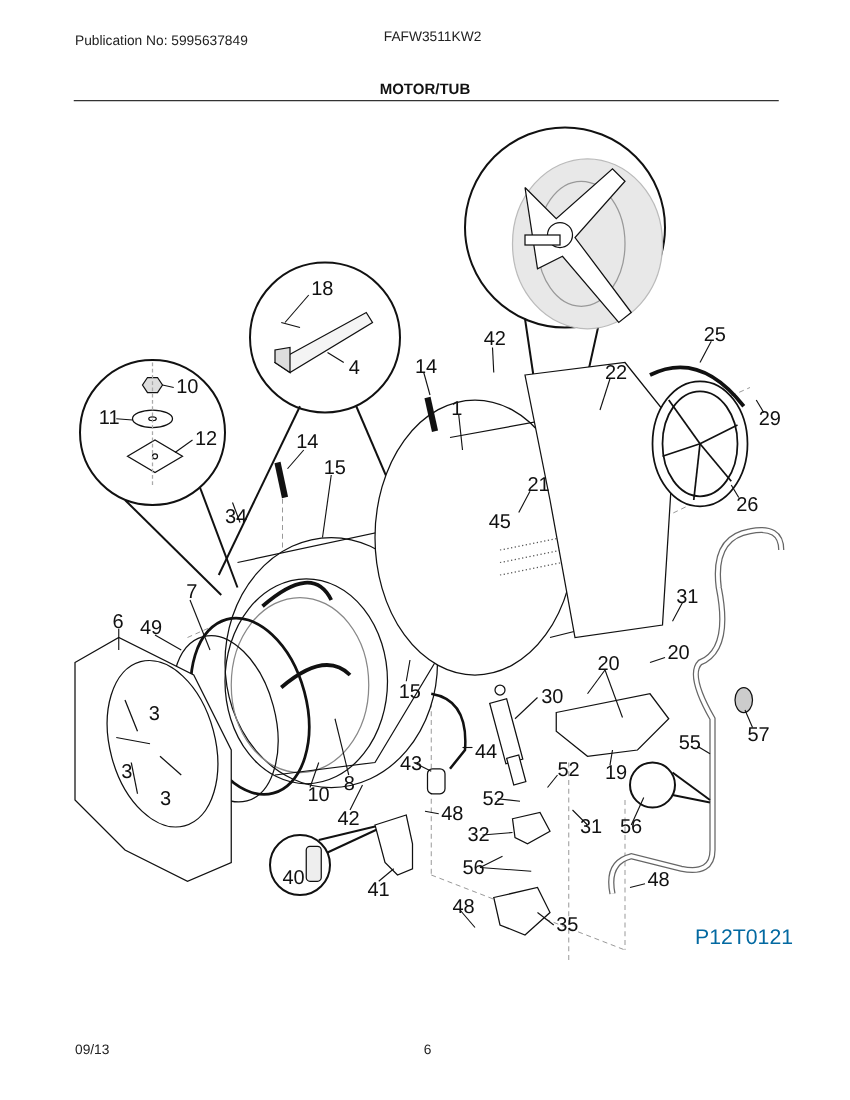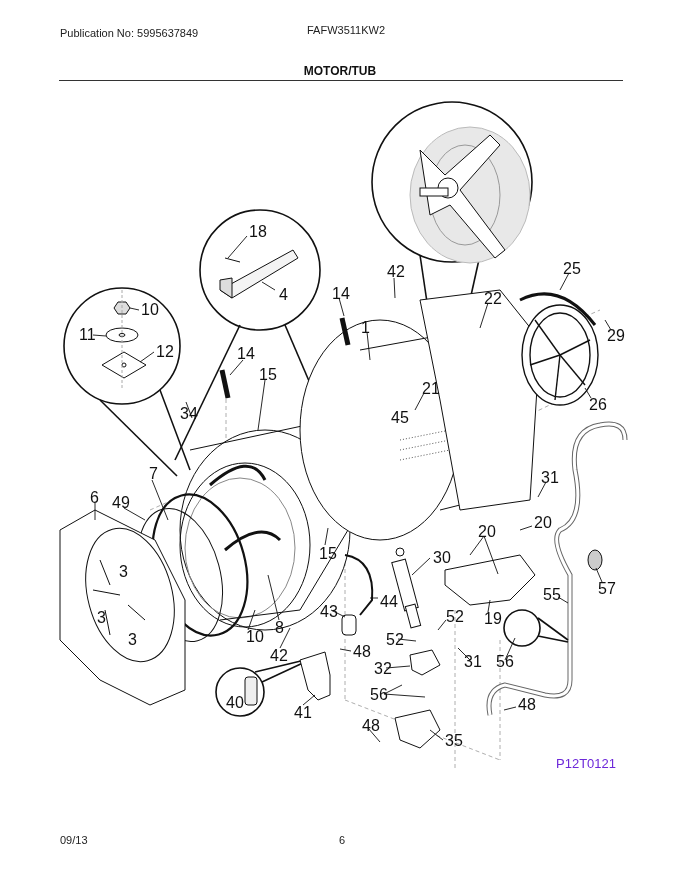--- a/index.html
+++ b/index.html
@@ -4,21 +4,21 @@
 <style>
   html, body { margin:0; padding:0; background:#fff; }
   body { width:680px; height:880px; position:relative; overflow:hidden;
          font-family:"Liberation Sans", sans-serif; color:#111; }
   .hdr { position:absolute; font-size:11px; color:#222; }
   .title { position:absolute; top:64px; left:0; width:680px; text-align:center;
            font-weight:bold; font-size:12px; }
   .rule { position:absolute; top:80px; left:59px; width:564px; height:1px; background:#333; }
   svg.diagram { position:absolute; left:0; top:0; }
   .lbl { position:absolute; font-size:16px; line-height:12px; color:#111; white-space:nowrap; }
-  .ref { position:absolute; font-size:13px; color:#6d28d9;margin-top:16px; }
+  .ref { position:absolute; font-size:17px; color:#0369a1; }
 </style>
 </head>
 <body>
 
 <div class="hdr" style="top:27px;left:60px;">Publication No: 5995637849</div>
 <div class="hdr" style="top:24px;left:307px;">FAFW3511KW2</div>
 <div class="title">MOTOR/TUB</div>
 <div class="rule"></div>
 
 <svg class="diagram" width="680" height="880" viewBox="0 0 680 880" fill="none" stroke="#111" stroke-width="1">

